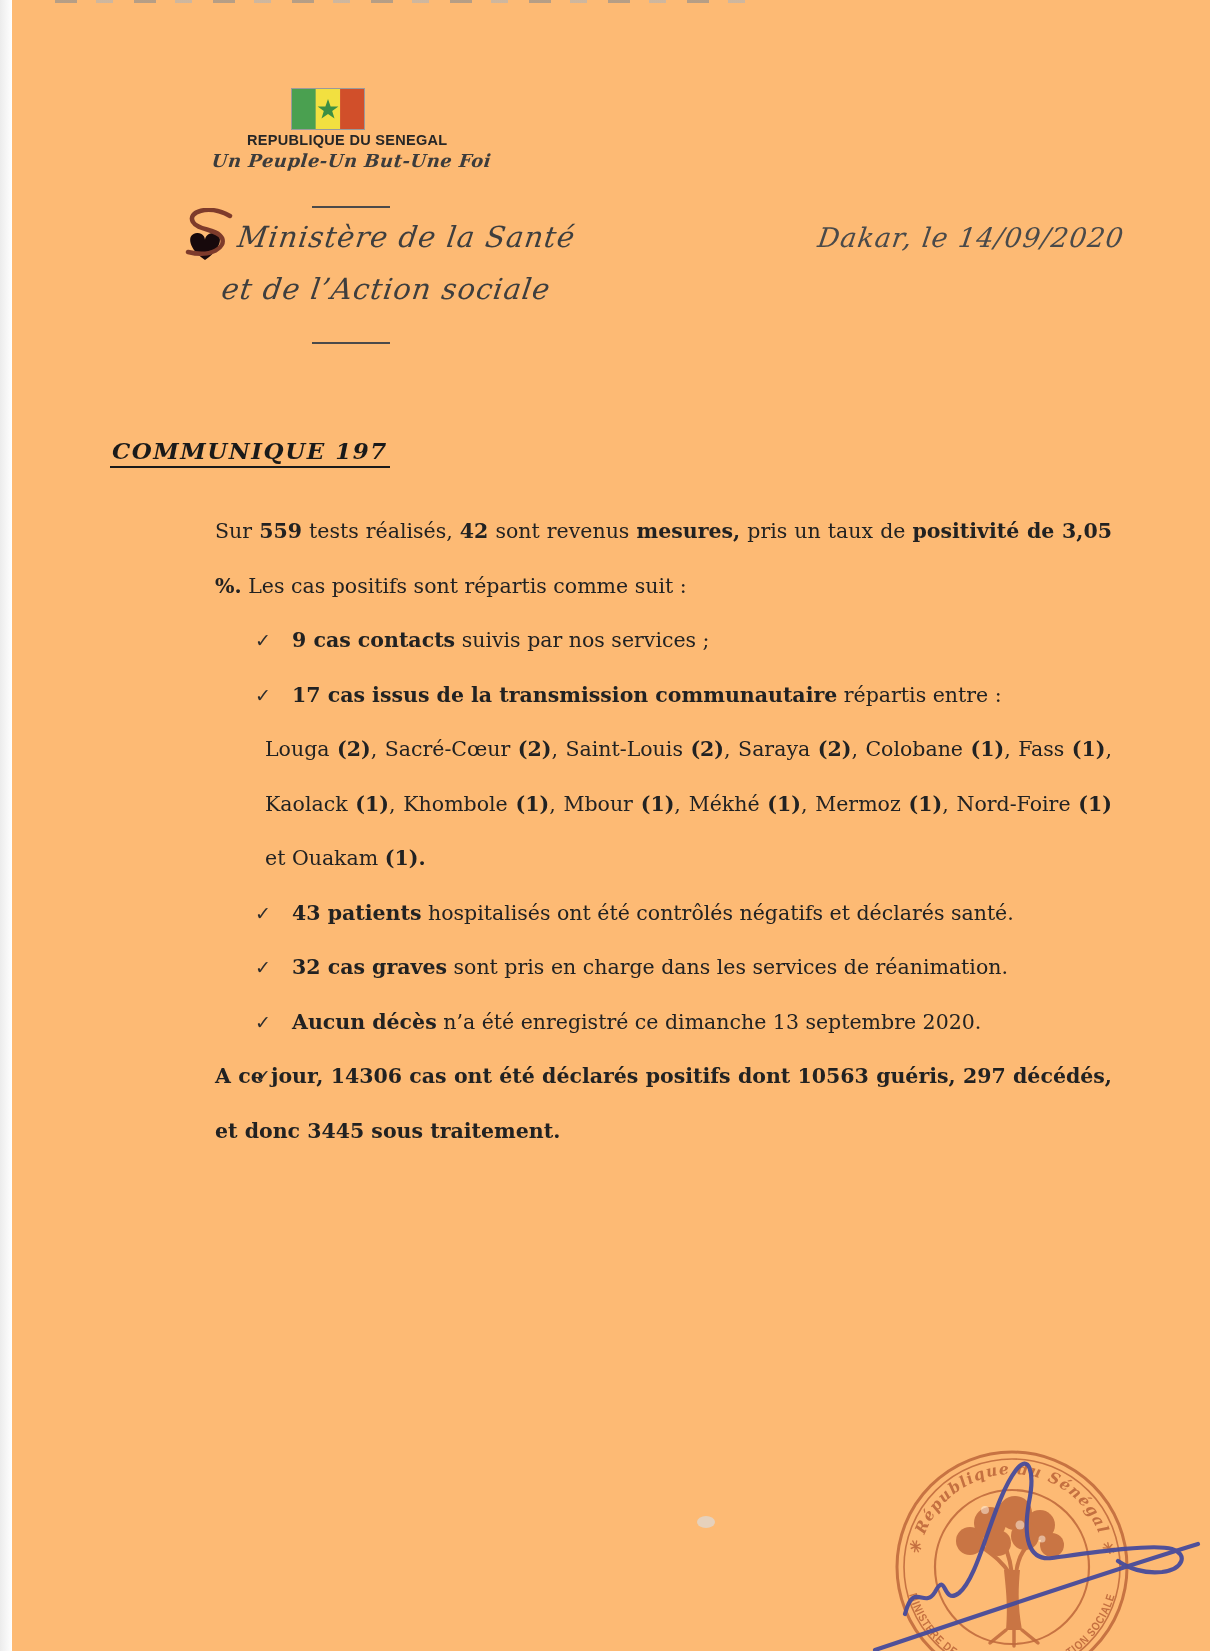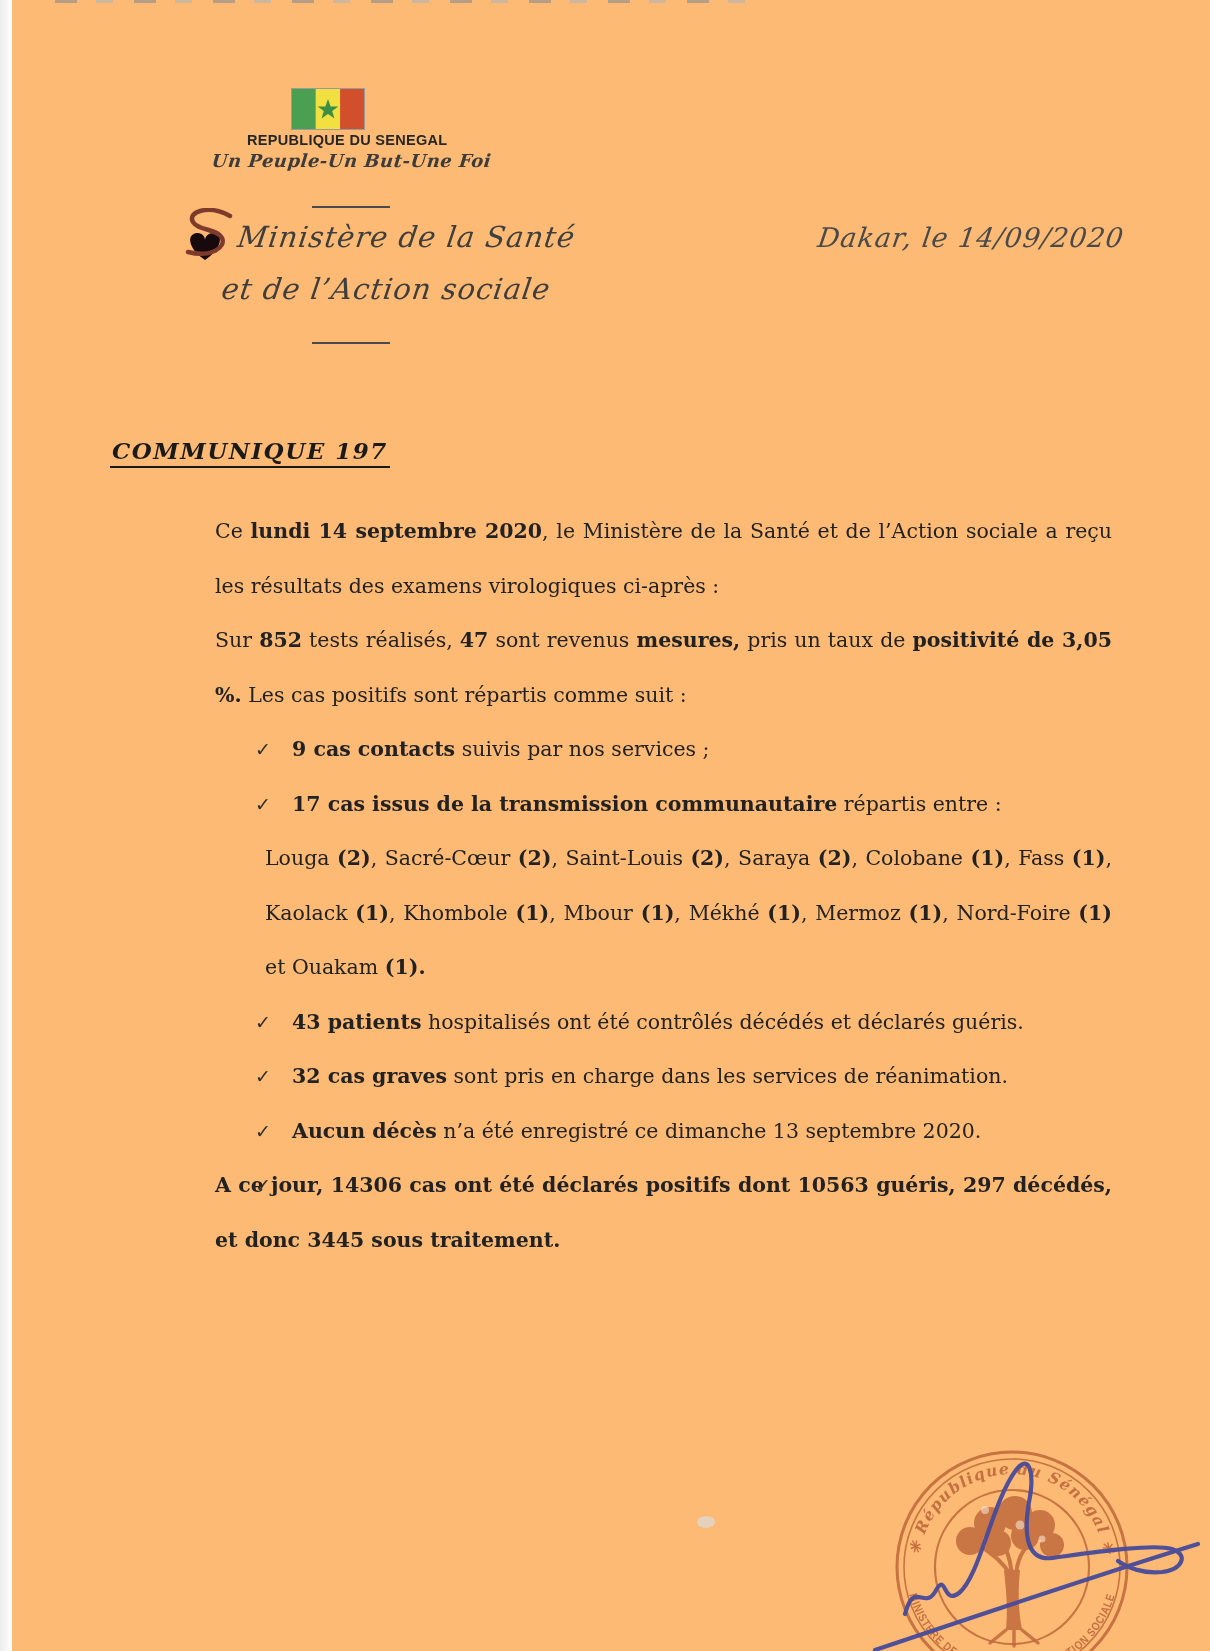--- a/index.html
+++ b/index.html
@@ -105,38 +105,37 @@
   <div class="ministry-2">et de l’Action sociale</div>
   <div class="dateline">Dakar, le 14/09/2020</div>
 
   <div class="rule rule-bottom"></div>
 
   <div class="subtitle-wrap">
     <span class="doc-subtitle">COMMUNIQUE 197</span>
   </div>
 
   <div class="body">
-    <p><span>Ce </span><span class="bb">lundi 14 septembre 2020</span><span>, le Ministère de la Santé et de l’Action sociale a reçu les résultats des examens virologiques ci-après :</span></p>
-    <p><span>Sur </span><span class="bb">852</span><span> tests réalisés, </span><span class="bb">47</span><span> sont revenus </span><span class="bb">mesures,</span><span> pris un taux de </span><span class="bb">positivité de 3,05 %.</span><span> Les cas positifs sont répartis comme suit :</span></p>
+    <p><span>Sur </span><span class="bb">559</span><span> tests réalisés, </span><span class="bb">42</span><span> sont revenus </span><span class="bb">mesures,</span><span> pris un taux de </span><span class="bb">positivité de 3,05 %.</span><span> Les cas positifs sont répartis comme suit :</span></p>
 
     <div class="li">
       <span class="check">✓</span>
       <span><span class="bb">9 cas contacts</span><span> suivis par nos services ;</span></span>
     </div>
 
     <div class="li">
       <span class="check">✓</span>
       <span><span class="bb">17 cas issus de la transmission communautaire</span><span> répartis entre :</span></span>
     </div>
 
     <div class="cont"><span>Louga </span><span class="bb">(2)</span><span>, Sacré-Cœur </span><span class="bb">(2)</span><span>, Saint-Louis </span><span class="bb">(2)</span><span>, Saraya </span><span class="bb">(2)</span><span>, Colobane </span><span class="bb">(1)</span><span>, Fass </span><span class="bb">(1)</span><span>, Kaolack </span><span class="bb">(1)</span><span>, Khombole </span><span class="bb">(1)</span><span>, Mbour </span><span class="bb">(1)</span><span>, Mékhé </span><span class="bb">(1)</span><span>, Mermoz </span><span class="bb">(1)</span><span>, Nord-Foire </span><span class="bb">(1)</span><span> et Ouakam </span><span class="bb">(1).</span></div>
 
     <div class="li">
       <span class="check">✓</span>
-      <span><span class="bb">43 patients</span><span> hospitalisés ont été contrôlés décédés et déclarés guéris.</span></span>
+      <span><span class="bb">43 patients</span><span> hospitalisés ont été contrôlés négatifs et déclarés santé.</span></span>
     </div>
 
     <div class="li">
       <span class="check">✓</span>
       <span><span class="bb">32 cas graves</span><span> sont pris en charge dans les services de réanimation.</span></span>
     </div>
 
     <div class="li">
       <span class="check">✓</span>
       <span><span class="bb">Aucun décès</span><span> n’a été enregistré ce dimanche 13 septembre 2020.</span></span>

